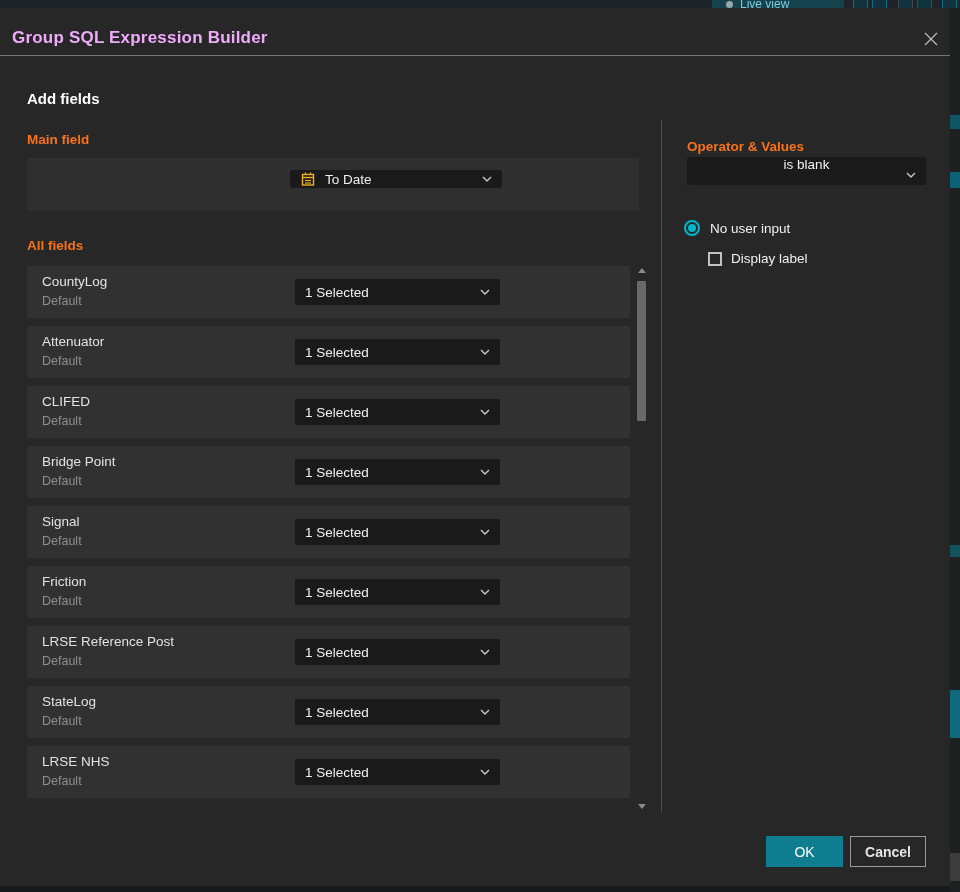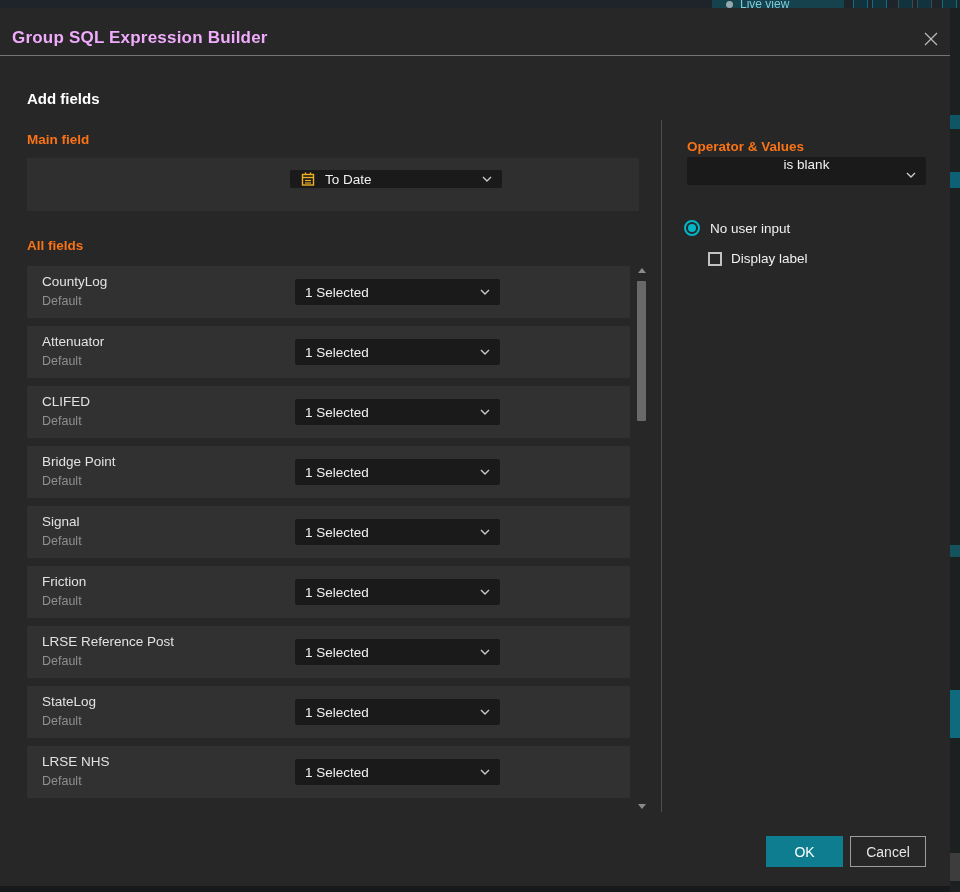--- a/index.html
+++ b/index.html
@@ -105,21 +105,21 @@
   .radio.checked::after { background: var(--radio-teal, #00b7ca); }
   .radio-label { font-size: 13.5px; color: #f0f0f0; }
 
   .checkbox-row { position: absolute; left: 708px; top: 243px; display: flex; align-items: center; gap: 9px; cursor: pointer; }
   .checkbox { width: 14px; height: 14px; border: 2px solid #c2c2c2; background: transparent; flex: 0 0 auto; }
   .checkbox-label { font-size: 13.5px; color: #f0f0f0; }
 
   
   .btn { position: absolute; top: 828px; height: 31px; font-size: 14px; display: flex; align-items: center; justify-content: center; cursor: pointer; font-family: "Liberation Sans", sans-serif; }
   .btn-ok { left: 766px; width: 77px; background: var(--accent-teal, #0d7d8f); color: #ffffff; border: 1px solid var(--accent-teal, #0d7d8f); }
-  .btn-cancel { left: 850px; width: 76px; background: transparent; color: #e5e5e5; border: 1px solid #9d9d9d; }
+  .btn-cancel { left: 850px; width: 76px; background: transparent; color: #e5e5e5; border: 1px solid #9d9d9d; font-weight: bold; }
 </style>
 </head>
 <body>
 
 <div class="app-strip">
   <div class="live-pill">
     <span class="live-dot"></span>
     <span>Live view</span>
   </div>
   <div class="strip-btn b1"></div>

